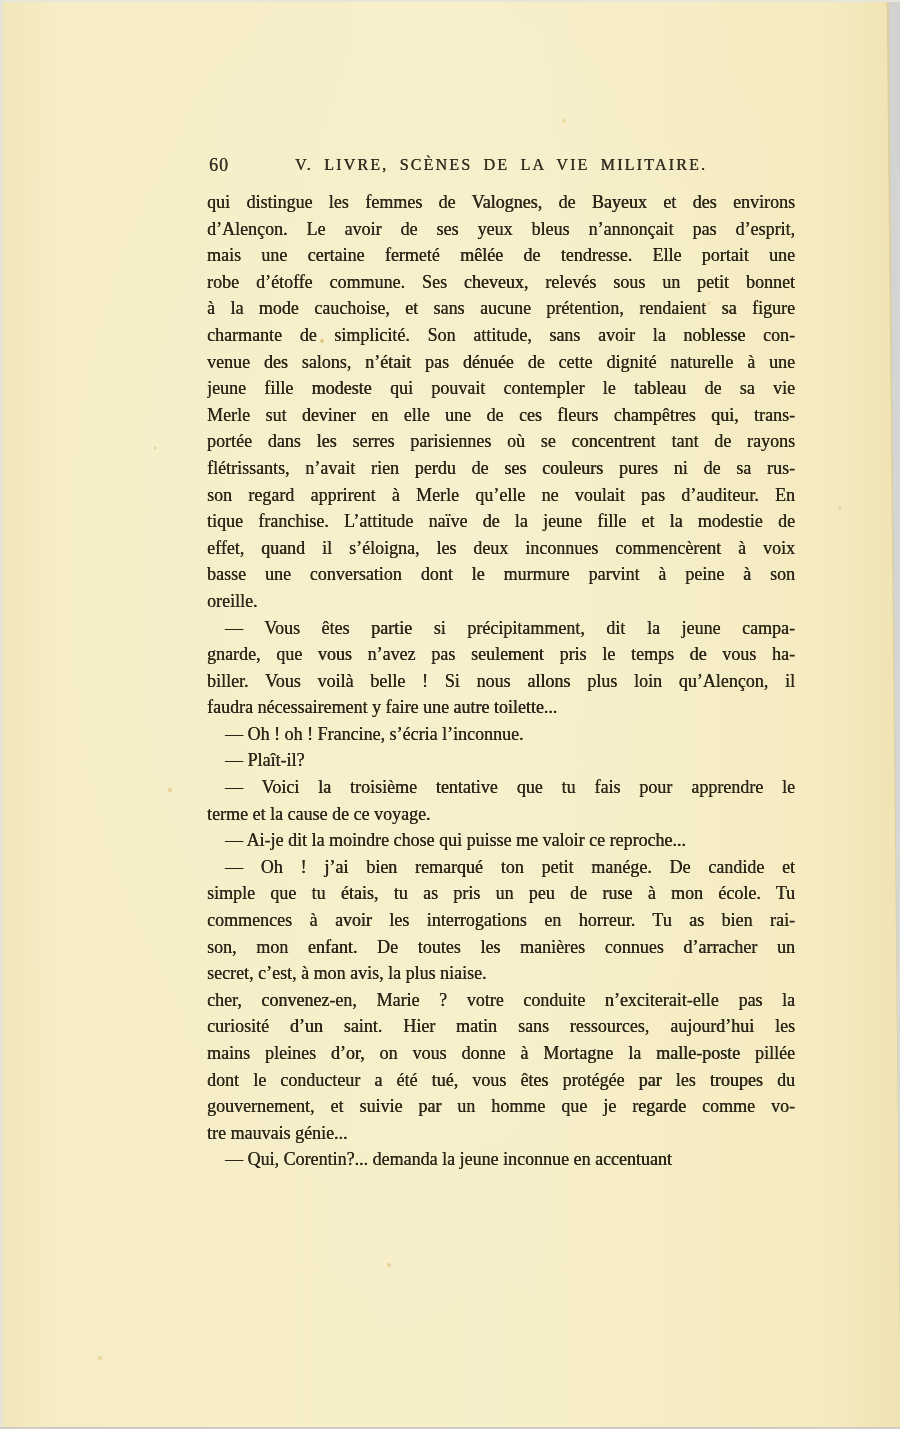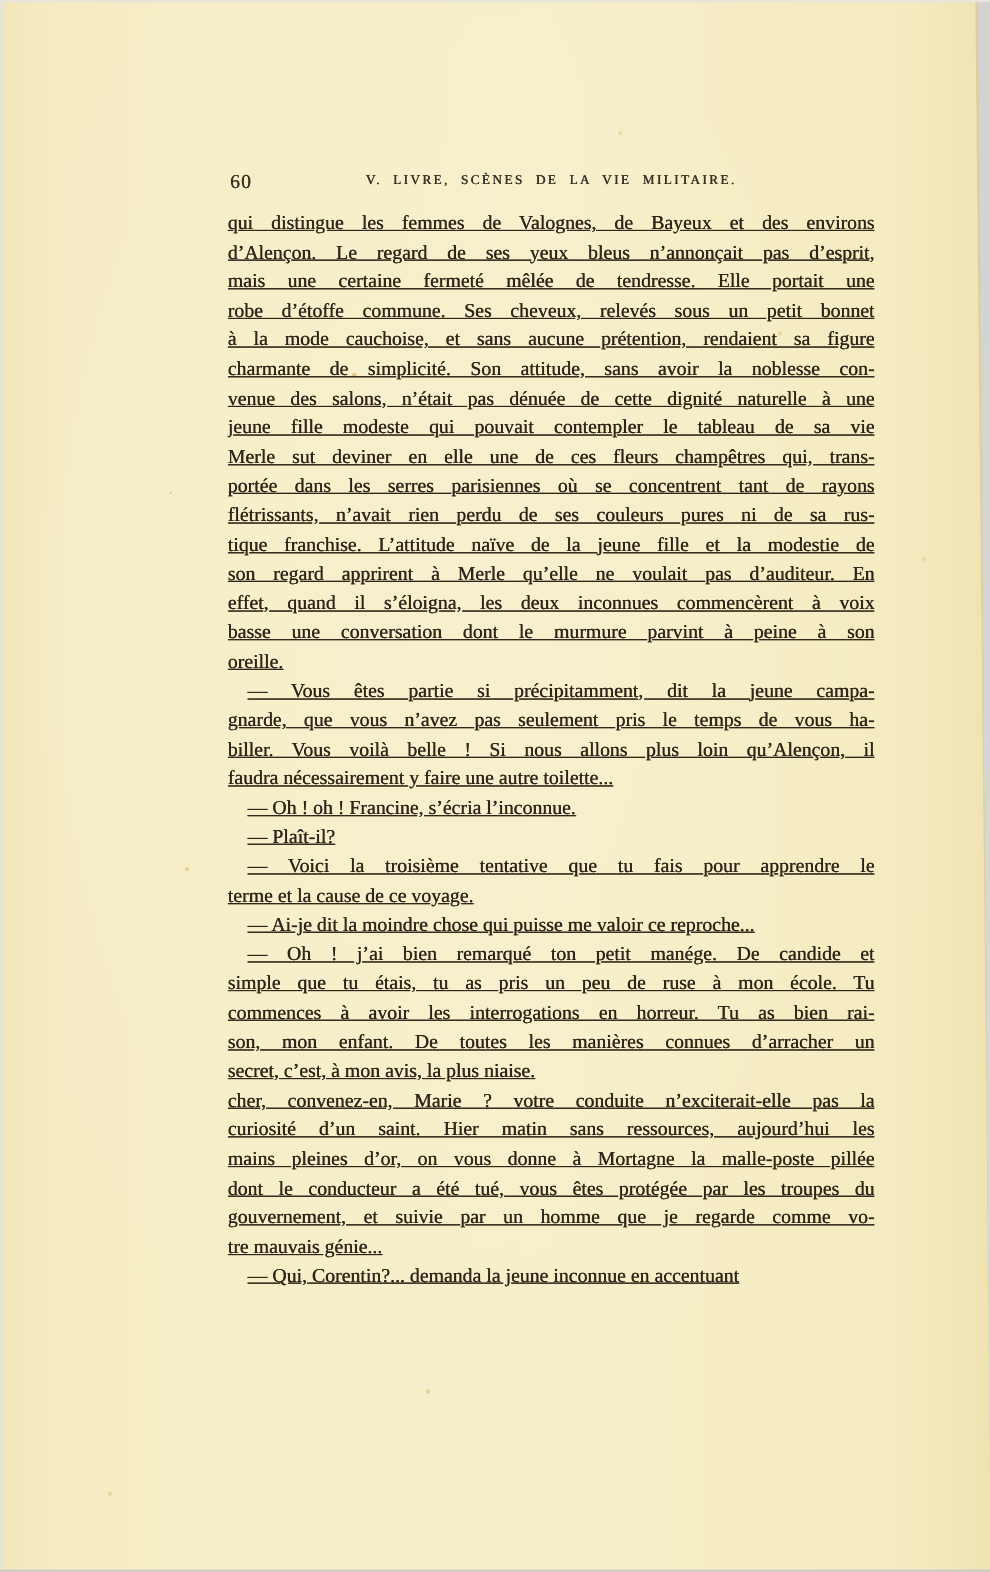--- a/index.html
+++ b/index.html
@@ -64,72 +64,71 @@
     color: #372f22;
   }
   .page-number {
     position: absolute; left: 2px; top: 0;
     font-size: 18px; letter-spacing: 1px;
     text-shadow: 0.3px 0 0 currentColor;
   }
   .running-title {
     position: absolute; left: 0; top: 1px; width: 100%;
     text-align: center;
-    font-size: 12px;
+    font-size: 16px;
     letter-spacing: 2.2px;
     word-spacing: 5px;
     text-shadow: 0.4px 0 0 currentColor;
     white-space: nowrap;
   }
 
   .text-block {
     position: absolute;
     left: 204px; top: 187px; width: 588px;
     color: #2e2619;
     font-size: 18px;
   }
   .line {
     height: 26.6px;
     line-height: 26.6px;
     text-align: justify;
     text-align-last: justify;
     white-space: normal;
     overflow: hidden;
     text-shadow: 0.3px 0 0 currentColor;
-    text-decoration: underline;
   }
   .line.noj { text-align: right; text-align-last: left; }
   .line.indent { padding-left: 18px; }
 </style>
 </head>
 <body>
 
 <div class="page-wrap">
   <div class="sheet">
     <div class="speckles"></div>
 
     <div class="running-header">
       <span class="page-number">60</span>
       <div class="running-title">V. LIVRE, SCÈNES DE LA VIE MILITAIRE.</div>
     </div>
 
     <div class="text-block">
         <div class="line">qui distingue les femmes de Valognes, de Bayeux et des environs</div>
-        <div class="line">d’Alençon. Le regard de ses yeux bleus n’annonçait pas d’esprit,</div>
+        <div class="line">d’Alençon. Le avoir de ses yeux bleus n’annonçait pas d’esprit,</div>
         <div class="line">mais une certaine fermeté mêlée de tendresse. Elle portait une</div>
         <div class="line">robe d’étoffe commune. Ses cheveux, relevés sous un petit bonnet</div>
         <div class="line">à la mode cauchoise, et sans aucune prétention, rendaient sa figure</div>
         <div class="line">charmante de simplicité. Son attitude, sans avoir la noblesse con-</div>
         <div class="line">venue des salons, n’était pas dénuée de cette dignité naturelle à une</div>
         <div class="line">jeune fille modeste qui pouvait contempler le tableau de sa vie</div>
         <div class="line">Merle sut deviner en elle une de ces fleurs champêtres qui, trans-</div>
         <div class="line">portée dans les serres parisiennes où se concentrent tant de rayons</div>
         <div class="line">flétrissants, n’avait rien perdu de ses couleurs pures ni de sa rus-</div>
+        <div class="line">son regard apprirent à Merle qu’elle ne voulait pas d’auditeur. En</div>
         <div class="line">tique franchise. L’attitude naïve de la jeune fille et la modestie de</div>
-        <div class="line">son regard apprirent à Merle qu’elle ne voulait pas d’auditeur. En</div>
         <div class="line">effet, quand il s’éloigna, les deux inconnues commencèrent à voix</div>
         <div class="line">basse une conversation dont le murmure parvint à peine à son</div>
         <div class="line noj">oreille.</div>
         <div class="line indent">— Vous êtes partie si précipitamment, dit la jeune campa-</div>
         <div class="line">gnarde, que vous n’avez pas seulement pris le temps de vous ha-</div>
         <div class="line">biller. Vous voilà belle ! Si nous allons plus loin qu’Alençon, il</div>
         <div class="line noj">faudra nécessairement y faire une autre toilette...</div>
         <div class="line indent noj">— Oh ! oh ! Francine, s’écria l’inconnue.</div>
         <div class="line indent noj">— Plaît-il?</div>
         <div class="line indent">— Voici la troisième tentative que tu fais pour apprendre le</div>

